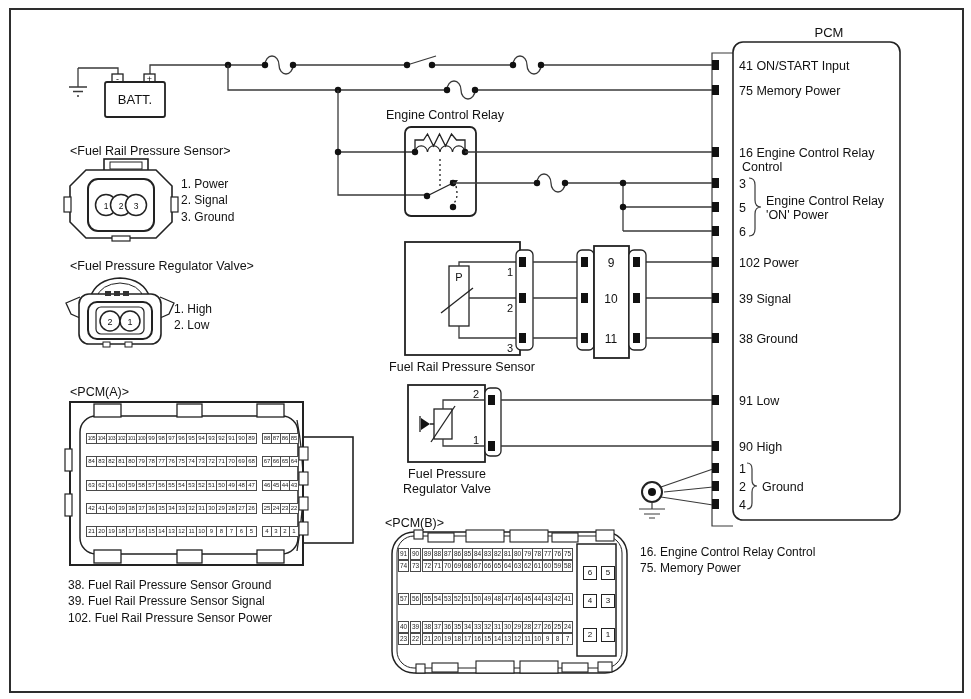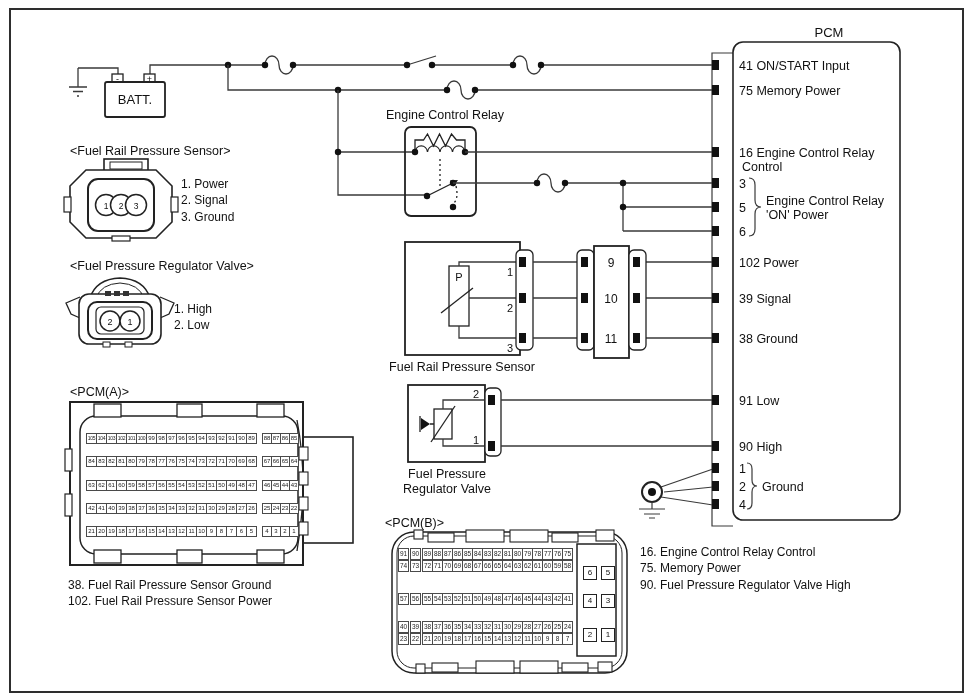--- a/index.html
+++ b/index.html
@@ -445,20 +445,21 @@
           <span class="cell">4</span>
           <span class="cell">3</span>
           <span class="cell">2</span>
           <span class="cell">1</span>
         </div>
     </div>
   </div>
 
   <div class="legend" style="left:68px;top:577px">
       <div class="legend-line">38. Fuel Rail Pressure Sensor Ground</div>
+      <div class="legend-line">39. Fuel Rail Pressure Sensor Signal</div>
       <div class="legend-line">102. Fuel Rail Pressure Sensor Power</div>
     </div>
 
   <div class="grid-b">
     <div class="grow br1">
         <span class="cell" style="margin-right: 1px;">91</span>
         <span class="cell" style="margin-right: 1px;">90</span>
         <span class="cell">89</span>
         <span class="cell">88</span>
         <span class="cell">87</span>
@@ -556,15 +557,14 @@
   <span class="bigcell" style="left:583px;top:566px">6</span>
   <span class="bigcell" style="left:601px;top:566px">5</span>
   <span class="bigcell" style="left:583px;top:594px">4</span>
   <span class="bigcell" style="left:601px;top:594px">3</span>
   <span class="bigcell" style="left:583px;top:628px">2</span>
   <span class="bigcell" style="left:601px;top:628px">1</span>
 
   <div class="legend" style="left:640px;top:544px">
       <div class="legend-line">16. Engine Control Relay Control</div>
       <div class="legend-line">75. Memory Power</div>
-      <div class="legend-line">90. Fuel Pressure Regulator Valve High</div>
     </div>
 </div>
 
 </body></html>

